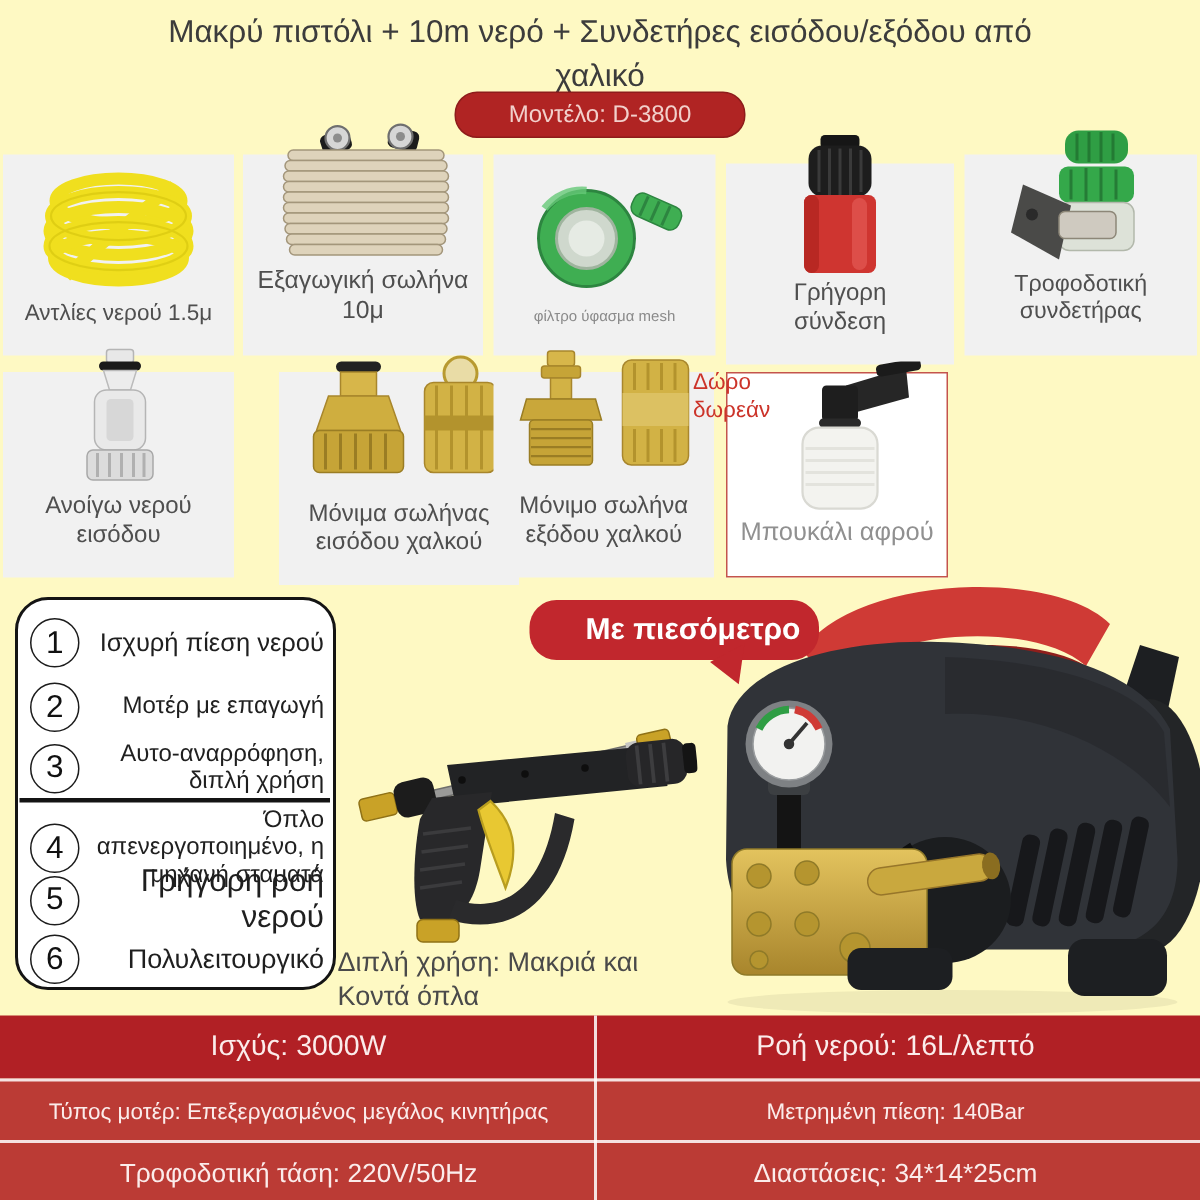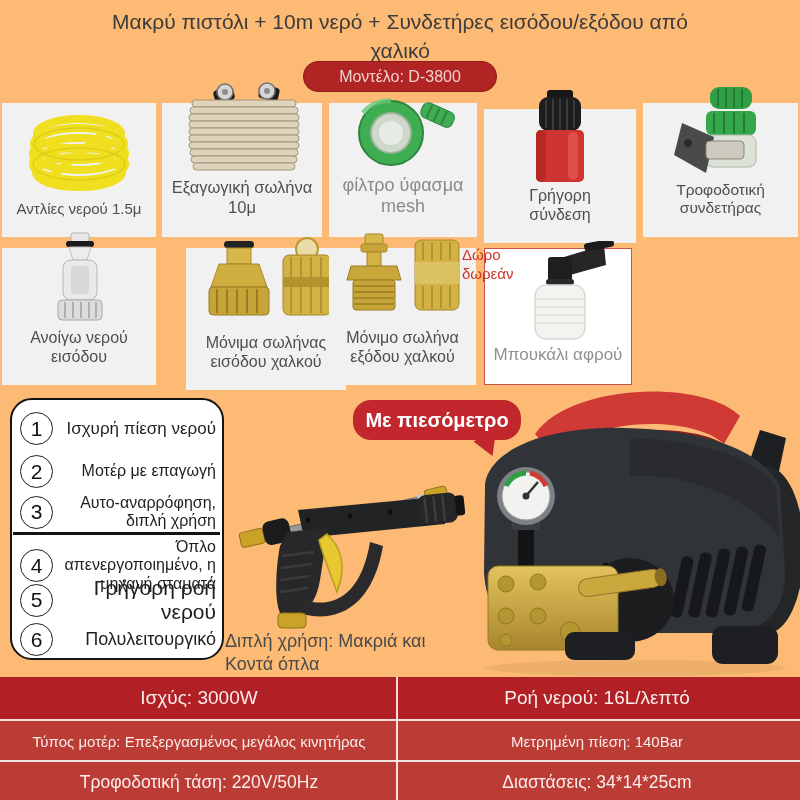--- a/index.html
+++ b/index.html
@@ -1,35 +1,35 @@
 <!DOCTYPE html>
 <html><head>
 <meta charset="utf-8">
 <style>
   html,body{margin:0;padding:0;background:#fff;}
   body{font-family:"Liberation Sans","DejaVu Sans",sans-serif;}
-  #canvas{position:relative;width:800px;height:800px;background:#fdba74;overflow:hidden;}
+  #canvas{position:relative;width:800px;height:800px;background:#fef9c3;overflow:hidden;}
 
   
   .title{position:absolute;top:8px;left:80px;width:640px;text-align:center;
          font-size:21px;line-height:1.38;color:#3c3c3c;}
   .model-badge{position:absolute;left:303px;top:61px;width:192px;height:29px;
          background:#b02423;border:1px solid #8e1c1b;border-radius:15px;
          color:#f2d0cb;font-size:16px;display:flex;align-items:center;justify-content:center;}
 
   
   .cell{position:absolute;background:#f1f1f1;display:flex;flex-direction:column;
         align-items:center;justify-content:flex-end;padding-bottom:19px;box-sizing:border-box;}
   .cell .art{flex:1;display:flex;align-items:center;justify-content:center;width:100%;}
   .cell-label{font-size:15px;line-height:1.2;color:#4f4f4f;text-align:center;max-width:132px;}
   .r1c1{left:2px;top:103px;width:154px;height:134px;}
   .r1c2{left:162px;top:103px;width:160px;height:134px;}
   .r1c2 .cell-label{font-size:16.5px;max-width:158px;}
   .r1c3{left:329px;top:103px;width:148px;height:134px;}
-  .r1c3 .cell-label{font-size:18px;color:#8a8a8a;}
+  .r1c3 .cell-label{font-size:10px;color:#8a8a8a;}
   .r1c4{left:484px;top:109px;width:152px;height:134px;}
   .r1c4 .cell-label{font-size:16px;max-width:110px;}
   .r1c5{left:643px;top:103px;width:155px;height:134px;}
   .r1c5 .cell-label{font-size:15.5px;max-width:140px;}
   .r2c1{left:2px;top:248px;width:154px;height:137px;}
   .r2c1 .cell-label{font-size:16px;max-width:128px;}
   .r2c2{left:162px;top:248px;width:160px;height:142px;margin-left:24px;}
   .r2c2 .cell-label{font-size:16px;max-width:150px;}
   .r2c3{left:329px;top:248px;width:147px;height:137px;}
   .r2c3 .cell-label{font-size:16px;max-width:140px;}
@@ -51,21 +51,21 @@
   .f2{top:55px;} .f2 .txt{font-size:16px;}
   .f3{top:94px;} .f3 .txt{font-size:16px;max-width:160px;}
   .f4{top:138px;} .f4 .txt{font-size:16px;}
   .f5{top:176px;} .f5 .txt{font-size:21px;}
   .f6{top:223px;} .f6 .txt{font-size:18px;}
   .feat-divider{position:absolute;left:1px;top:132px;width:207px;height:3px;background:#141414;}
 
   
   .bubble{position:absolute;left:353px;top:400px;width:168px;height:40px;background:#c1272d;
         border-radius:18px;color:#fff;font-size:20px;font-weight:bold;
-        display:flex;align-items:center;justify-content:center;z-index:6;}
+        display:flex;align-items:center;justify-content:center;z-index:6;padding-left:25px;}
   .bubble-tail{position:absolute;left:477px;top:434px;width:0;height:0;z-index:6;
         border-left:10px solid transparent;border-right:16px solid transparent;
         border-top:22px solid #c1272d;transform:rotate(-28deg);}
   .gun-wrap{position:absolute;left:230px;top:428px;width:235px;height:205px;}
   .gun-caption{position:absolute;left:225px;top:630px;width:230px;text-align:left;
         font-size:18px;line-height:1.3;color:#4a4a4a;}
   .machine-wrap{position:absolute;left:430px;top:368px;width:370px;height:312px;}
 
   
   .spec-row{position:absolute;left:0;width:800px;display:flex;color:#fbeceb;}

